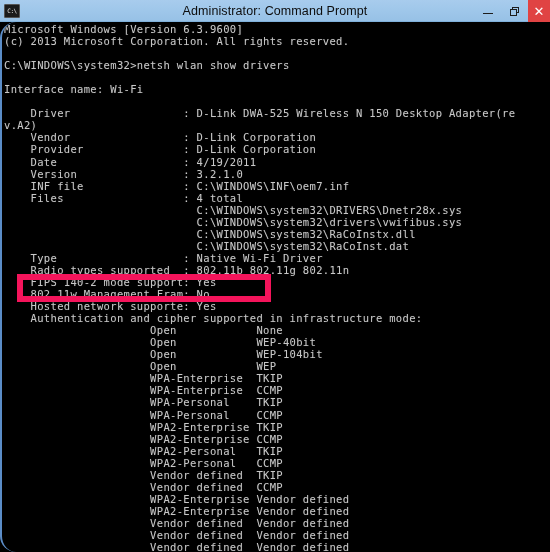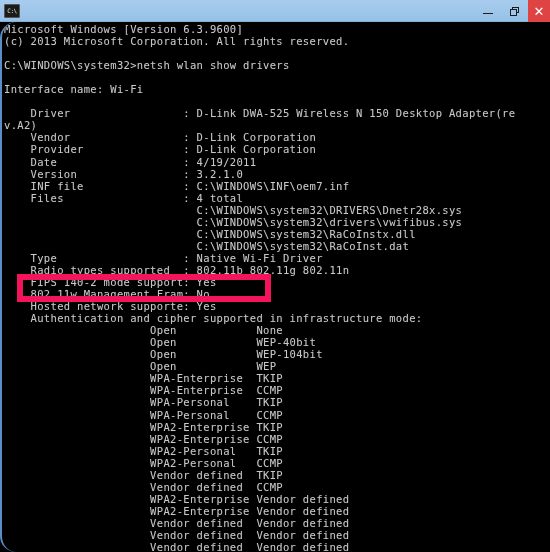--- a/index.html
+++ b/index.html
@@ -156,20 +156,21 @@
 </style>
 </head>
 <body>
 
 <div id="window">
 
   <div id="titlebar">
     <div id="title-icon">
       <span>C:\</span>
     </div>
+    <div id="title-text">Administrator: Command Prompt</div>
     <div id="win-controls">
       <div class="win-btn">
         <div class="min-glyph"></div>
       </div>
       <div class="win-btn">
         <div class="max-glyph">
           <div class="back"></div>
           <div class="front"></div>
         </div>
       </div>

